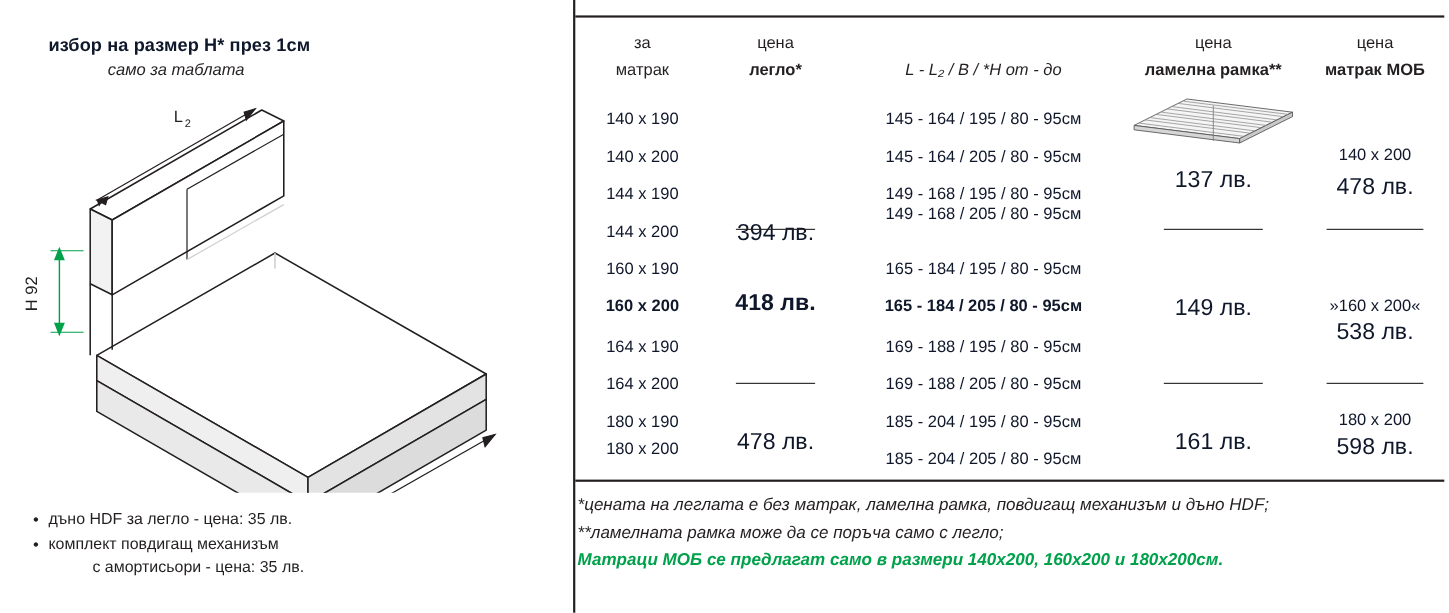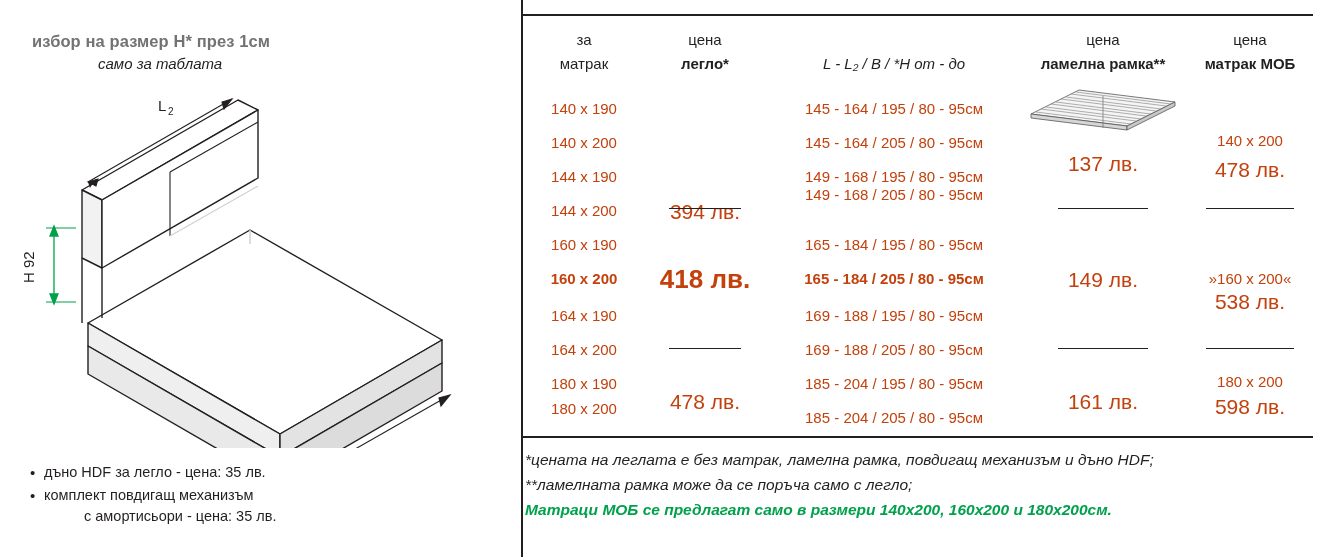--- a/index.html
+++ b/index.html
@@ -12,22 +12,22 @@
     overflow: hidden;
     position: relative;
   }
   .page { position:relative; width:1317px; height:557px; }
 
   
   .left {
     position:absolute; left:0; top:0; width:520px; height:557px;
   }
   .left-title {
-    position:absolute; left:32px; top:32px;
-    color:#737373; font-weight:bold; font-size:16.5px;
+    position:absolute; left:44px; top:32px;
+    color:#0f172a; font-weight:bold; font-size:16.5px;
     letter-spacing:0.1px;
   }
   .left-sub {
     position:absolute; left:98px; top:55px;
     color:#231f20; font-style:italic; font-size:15px;text-align:right;
   }
 
   .bed-svg { position:absolute; left:10px; top:78px; }
 
   .bullets {
@@ -60,29 +60,29 @@
   .hdr { position:absolute; text-align:center; font-size:15px; line-height:19px; }
   .hdr.b { font-weight:bold; }
 
   
   .col-mat   { position:absolute; left:6px;   width:110px; text-align:center; }
   .col-price { position:absolute; left:122px; width:120px; text-align:center; }
   .col-dim   { position:absolute; left:248px; width:246px; text-align:center; }
   .col-lam   { position:absolute; left:500px; width:160px; text-align:center; }
   .col-mob   { position:absolute; left:664px; width:126px; text-align:center; }
 
-  .row-line { position:absolute; font-size:15px; color:#c2410c; white-space:nowrap; }
+  .row-line { position:absolute; font-size:15px; color:#0f172a; white-space:nowrap; }
 
   .bold { font-weight:bold; }
   .ital { font-style:italic; }
 
   .sep { position:absolute; height:1px; background:#231f20; }
 
   .big { font-size:21px; }
-  .big-b { font-size:26px; font-weight:bold; }
+  .big-b { font-size:21px; font-weight:bold; }
 
   .lamimg { position:absolute; left:504px; top:84px; width:152px; height:48px; }
 
   .notes { position:absolute; left:2px; top:447px; width:790px; font-size:15.5px; line-height:25px; font-style:italic; }
   .note-green { color:#00a14b; font-weight:bold; font-style:italic; }
 </style>
 </head>
 <body>
 
 <div class="page">

